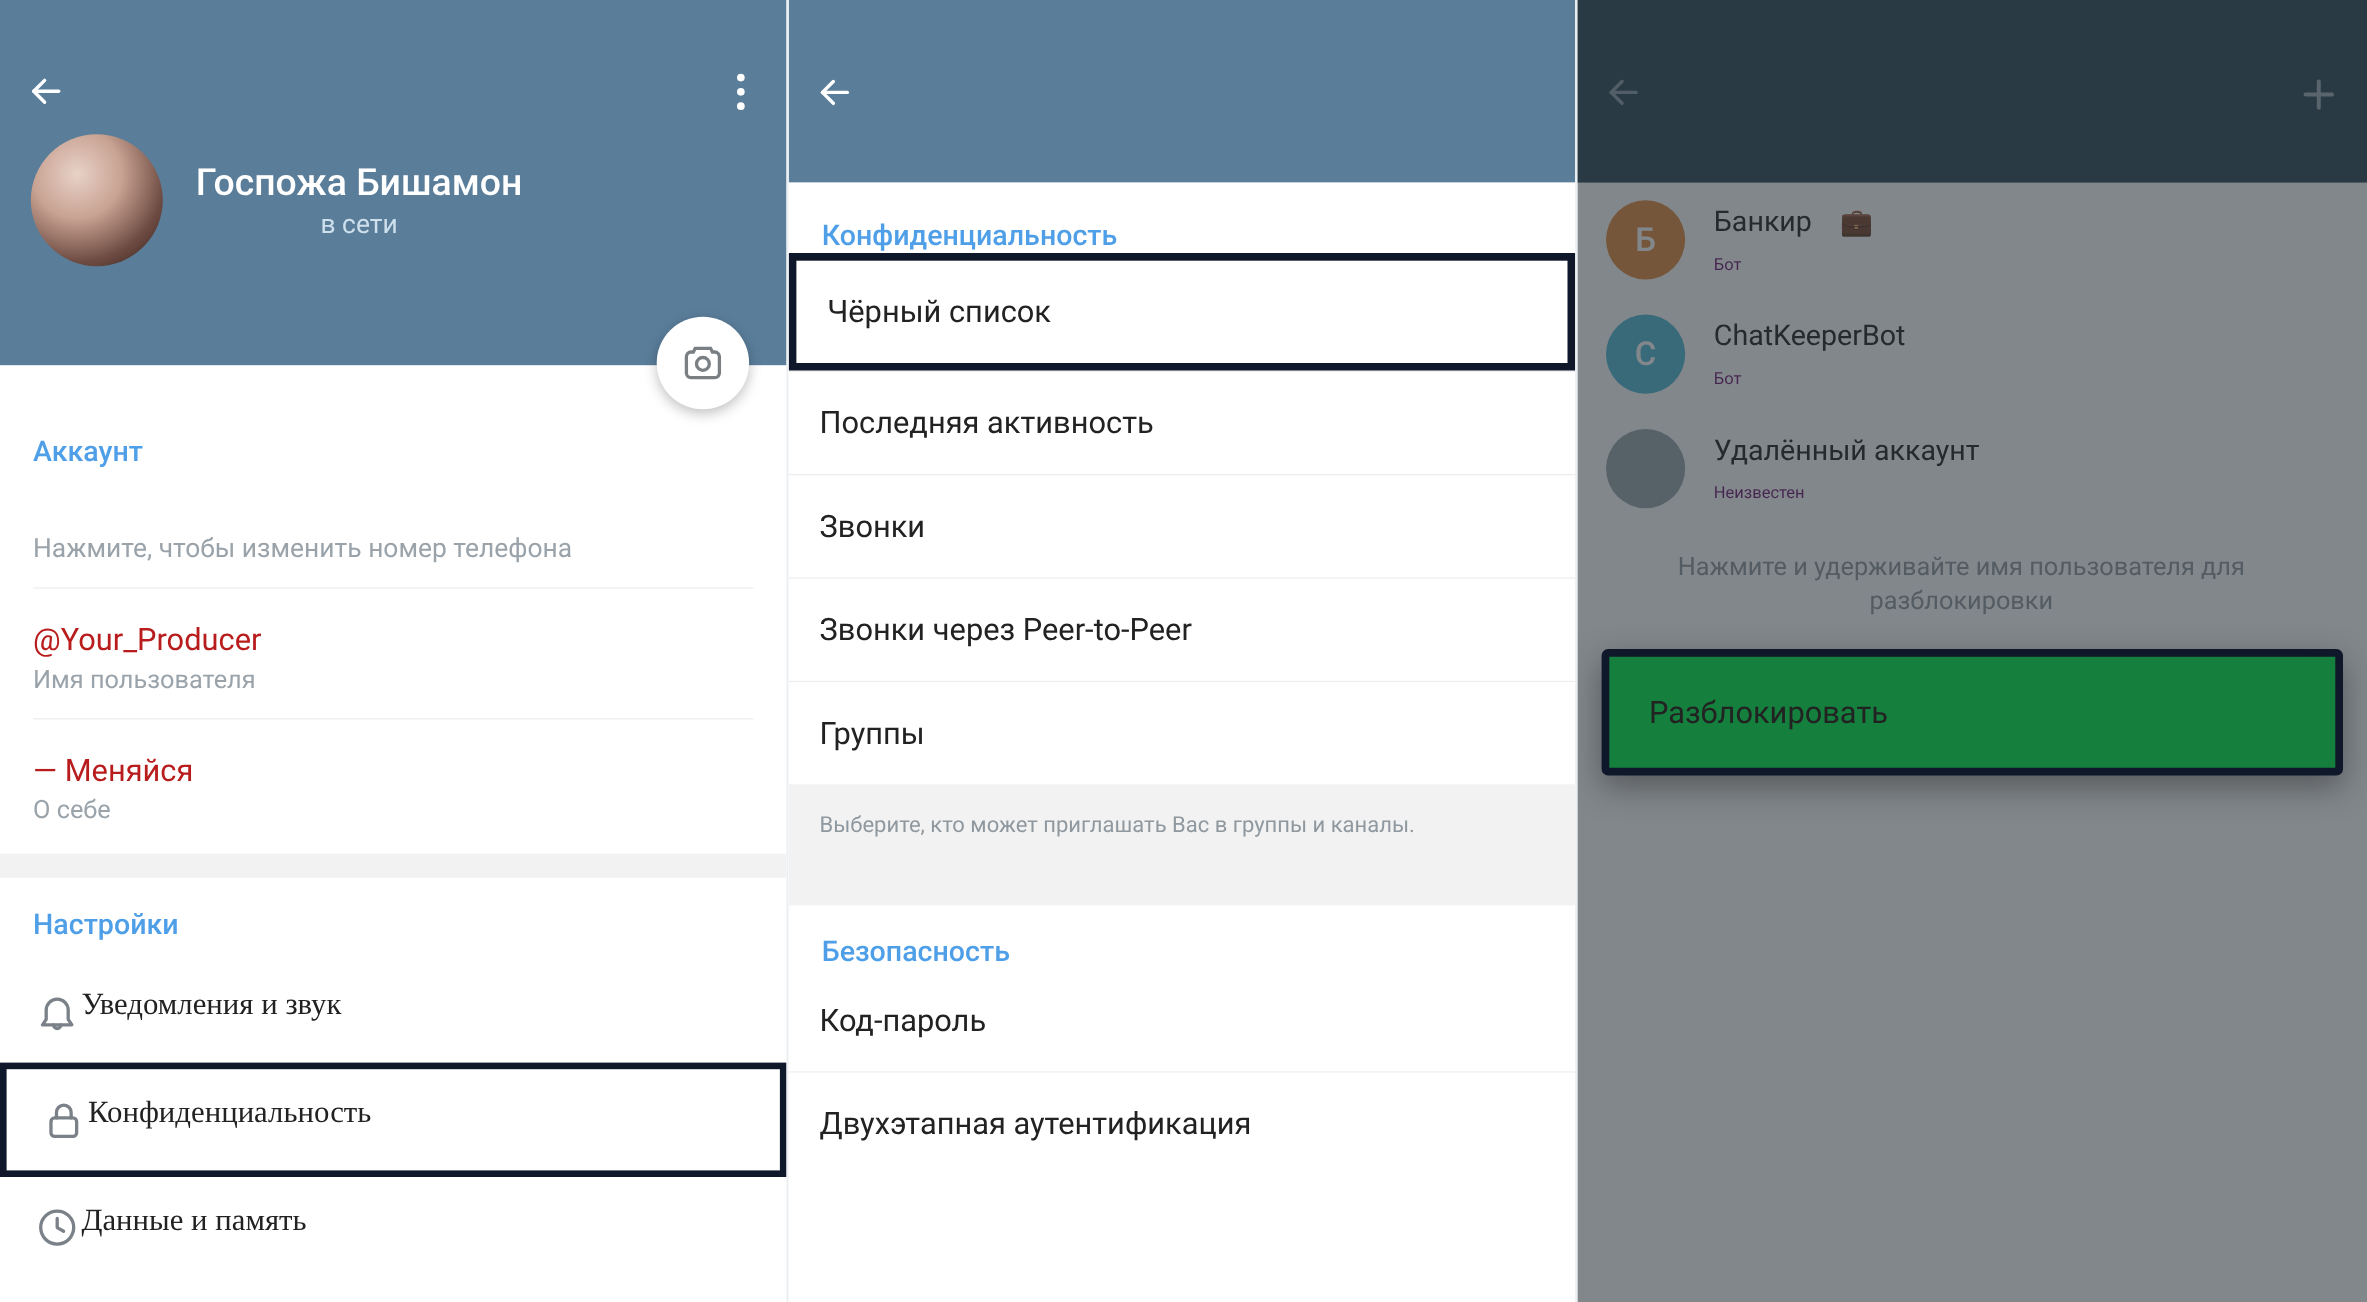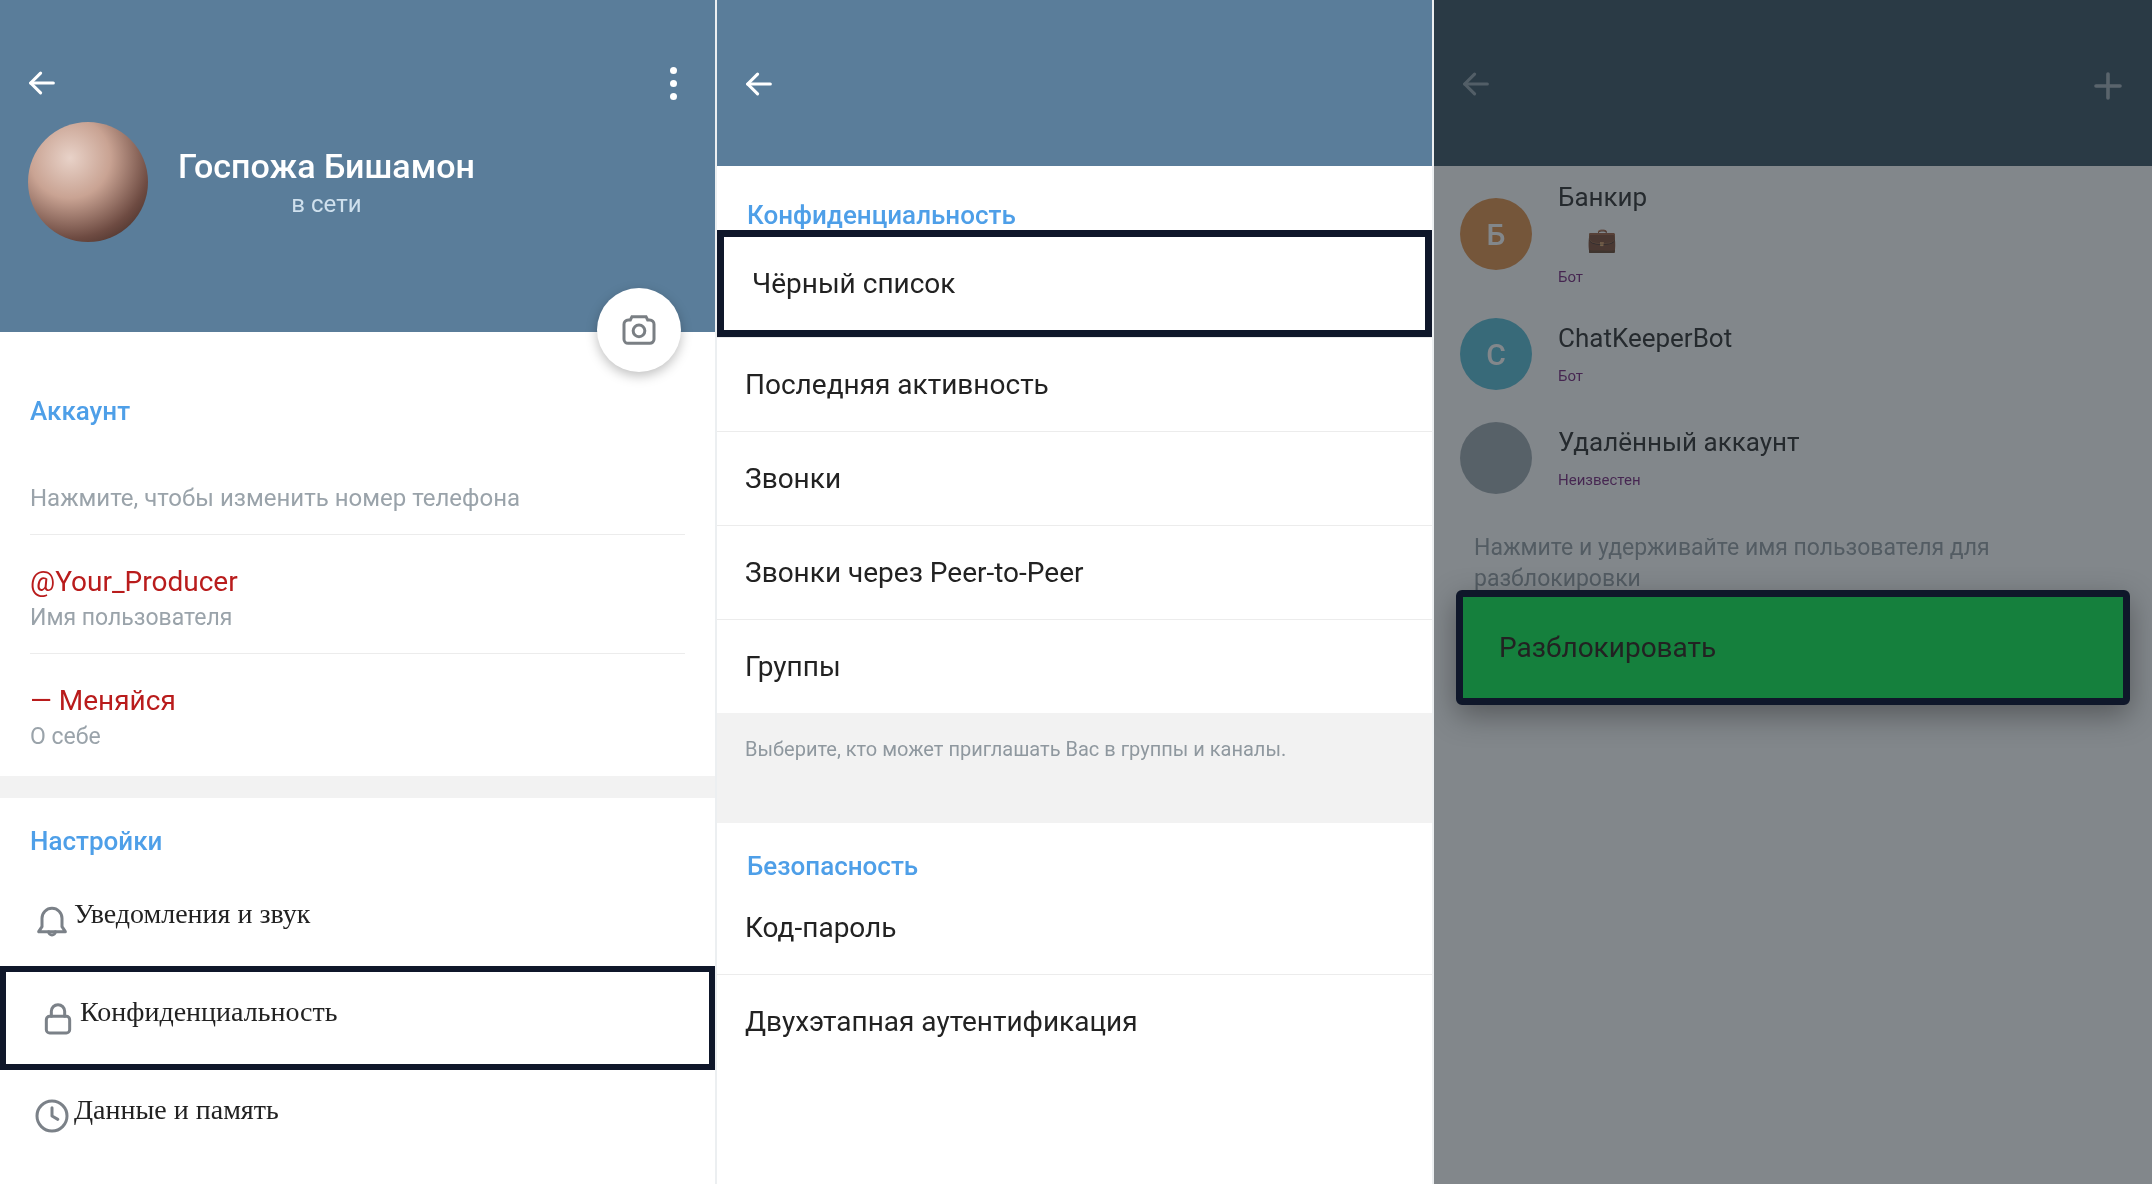--- a/index.html
+++ b/index.html
@@ -163,26 +163,26 @@
   }
   .contact-avatar {
     width: 72px; height: 72px; border-radius: 50%;
     display:flex; align-items:center; justify-content:center;
     color: #fff; font-size: 30px; font-weight: 500;
     flex-shrink: 0;
   }
   .av-orange { background: #e08a3f; }
   .av-cyan   { background: #4fb9d4; }
   .av-gray   { background: #9aa5ad; }
-  .contact-name { font-size: 26px; color: #222; display:flex; align-items:center; gap:14px;flex-direction:column; }
+  .contact-name { font-size: 26px; color: #222; display:flex; align-items:center; gap:26px; }
   .contact-sub  { font-size: 15px; color: #701a75; margin-top: 14px; }
   .briefcase-emoji { font-size: 24px; }
 
   .p3-hint {
-    text-align: left;
+    text-align: center;
     color: #8f989f;
     font-size: 23px;
     padding: 22px 60px 10px 40px;
     line-height: 1.35;
   }
 
   .p3-popup {
     position: absolute;
     left: 22px; right: 22px;
     top: 590px;

